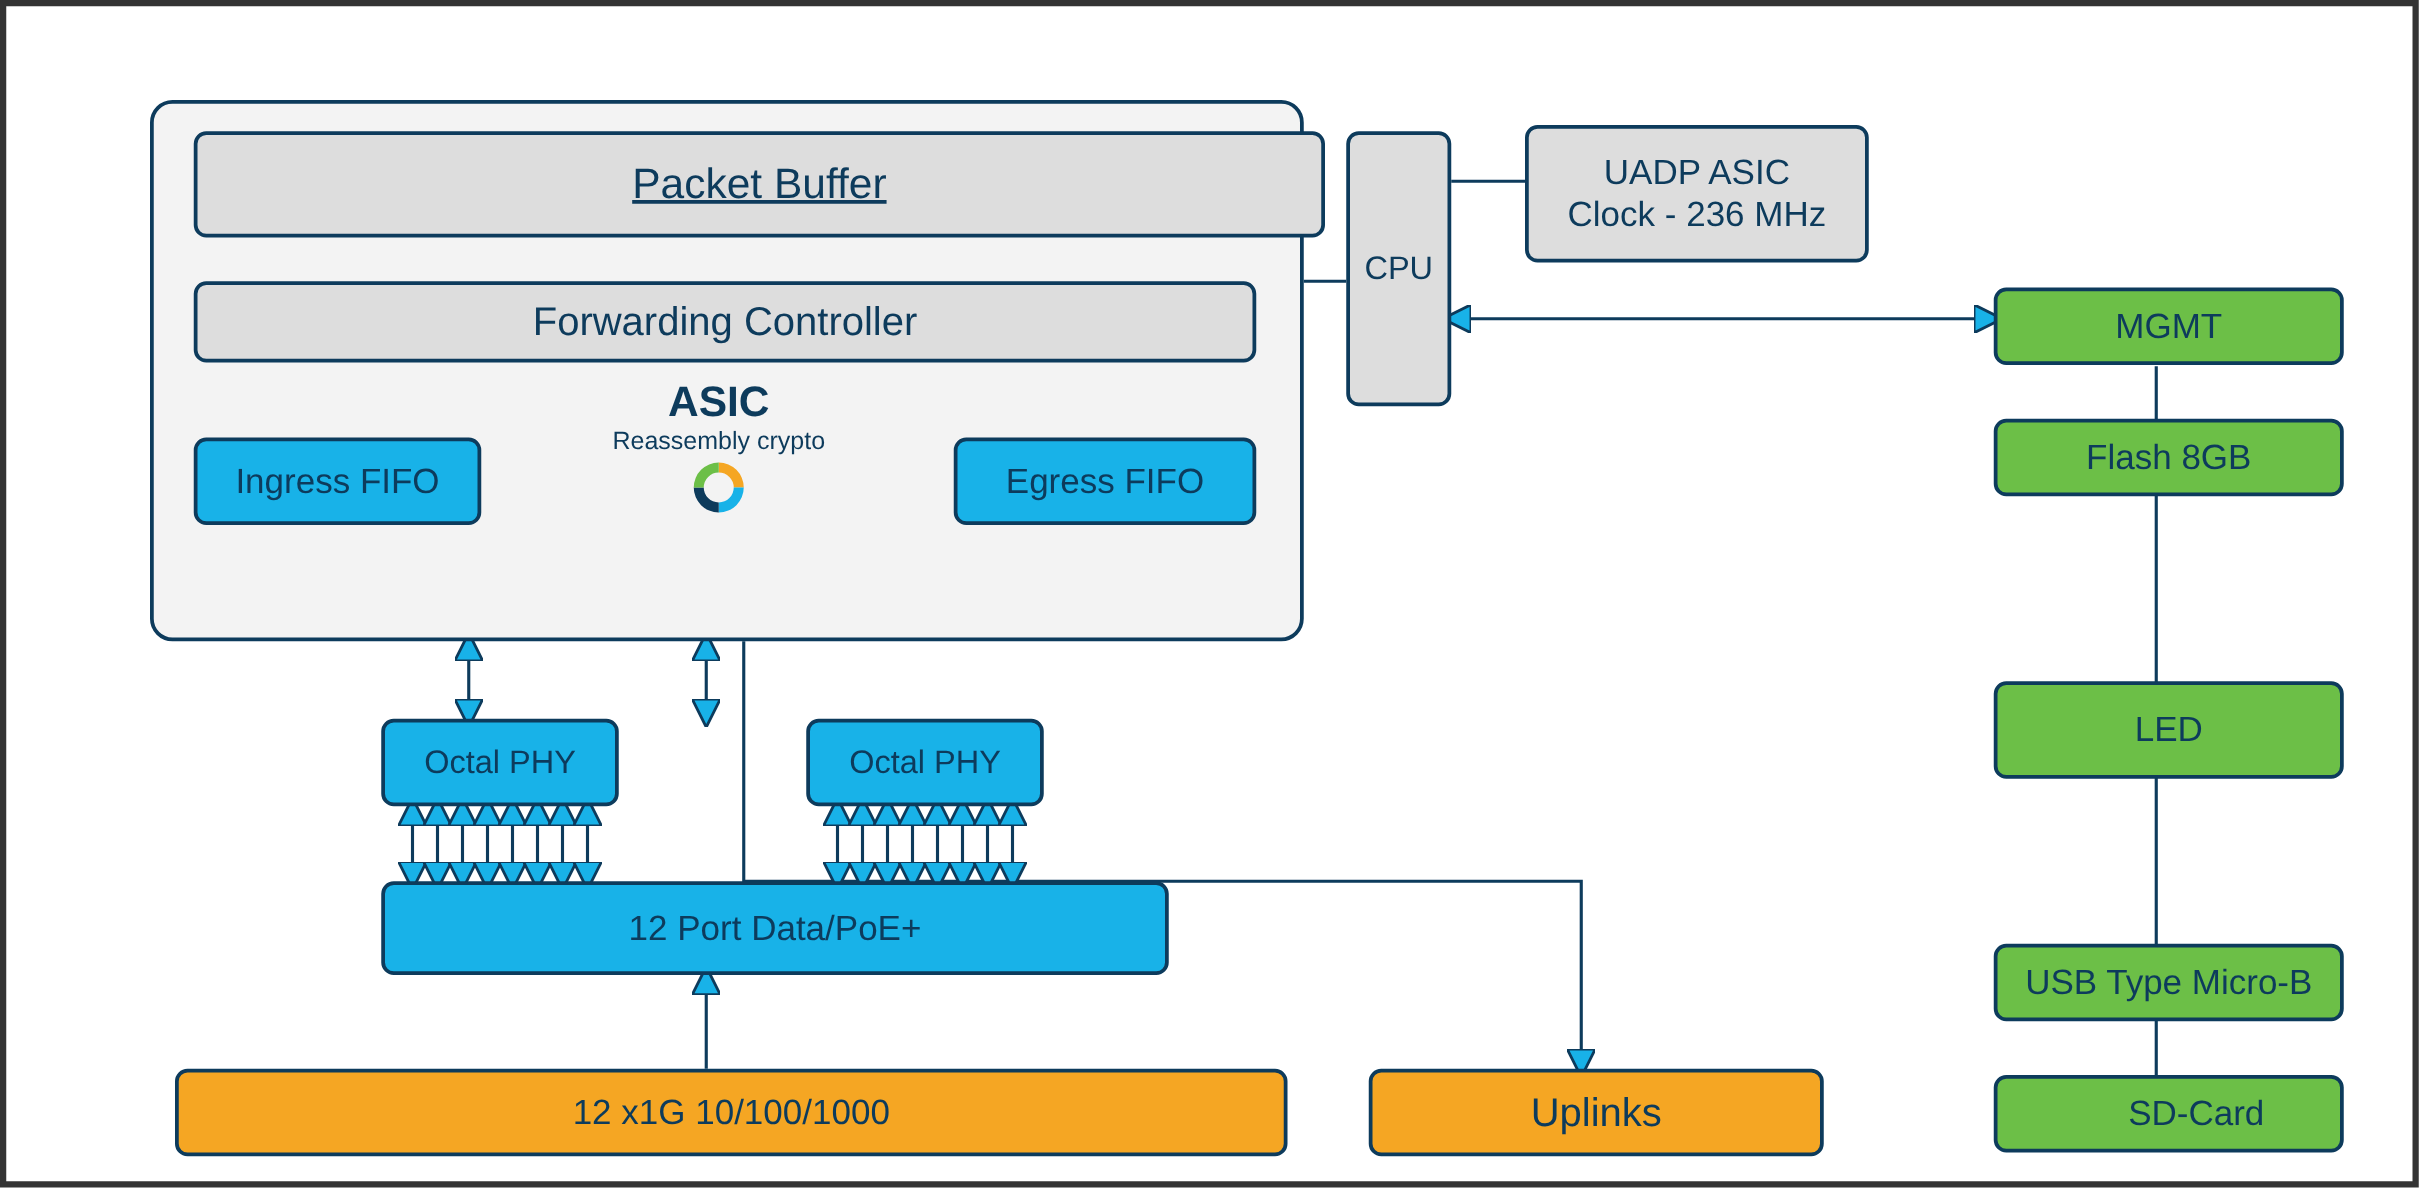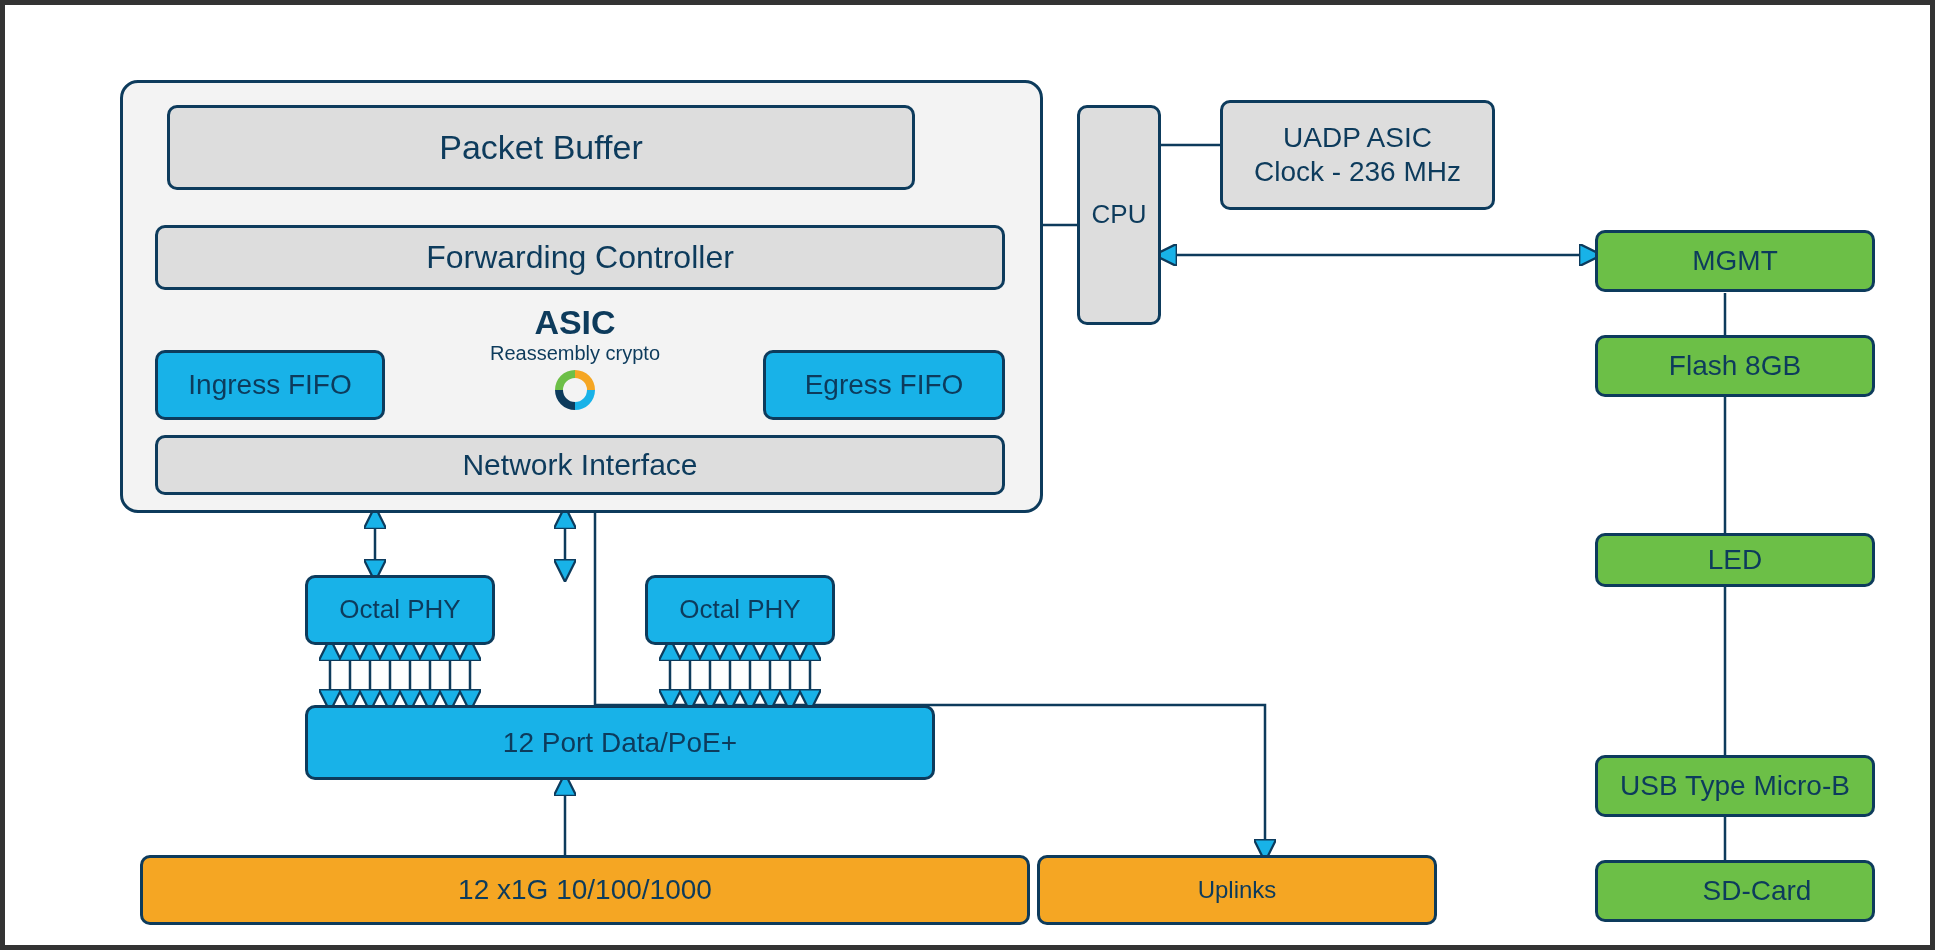--- a/index.html
+++ b/index.html
@@ -116,21 +116,21 @@
         <line x1="785" y1="640" x2="785" y2="700" marker-start="url(#ah)" marker-end="url(#ah)"></line>
         <line x1="805" y1="640" x2="805" y2="700" marker-start="url(#ah)" marker-end="url(#ah)"></line>
       </g>
 
       <line x1="560" y1="775" x2="560" y2="850" marker-start="url(#ah)"></line>
     </g>
   </svg>
 
   <div class="asic-container" style="left:115px; top:75px; width:923px; height:433px;"></div>
 
-  <div class="box grey" style="left:162px; top:100px; width:748px; height:85px; font-size:34px;">Packet Buffer</div>
+  <div class="box grey" style="left:150px; top:100px; width:905px; height:85px; font-size:34px;text-decoration:underline;">Packet Buffer</div>
 
   <div class="box grey" style="left:150px; top:220px; width:850px; height:65px; font-size:32px;">Forwarding Controller</div>
 
   <div class="asic-label" style="left:470px; top:298px;">
     <div class="big">ASIC</div>
     <div class="small">Reassembly crypto</div>
   </div>
 
   <div class="spinner" style="left:543px; top:358px;">
     <svg viewBox="0 0 54 54">
@@ -140,36 +140,35 @@
         <path d="M0,20 A20,20 0 0 1 -20,0 L-12,0 A12,12 0 0 0 0,12 Z" fill="#0d3b5c"></path>
         <path d="M-20,0 A20,20 0 0 1 0,-20 L0,-12 A12,12 0 0 0 -12,0 Z" fill="#6cbf47"></path>
       </g>
     </svg>
   </div>
 
   <div class="box blue" style="left:758px; top:345px; width:242px; height:70px;">Egress FIFO</div>
 
   <div class="box blue" style="left:150px; top:345px; width:230px; height:70px;">Ingress FIFO</div>
 
-  <div class="box grey" style="left:150px; top:430px; width:850px; height:60px; font-size:30px;">Network Interface</div>
 
   <div class="box grey" style="left:1072px; top:100px; width:84px; height:220px; font-size:26px;">CPU</div>
 
   <div class="box grey" style="left:1215px; top:95px; width:275px; height:110px; font-size:28px; white-space:pre-line;">UADP ASIC
 Clock - 236 MHz</div>
 
   <div class="box blue" style="left:300px; top:570px; width:190px; height:70px; font-size:26px;">Octal PHY</div>
 
   <div class="box blue" style="left:640px; top:570px; width:190px; height:70px; font-size:26px;">Octal PHY</div>
 
   <div class="box blue" style="left:300px; top:700px; width:630px; height:75px; font-size:28px;">12 Port Data/PoE+</div>
 
   <div class="box orange" style="left:135px; top:850px; width:890px; height:70px; font-size:28px;">12 x1G 10/100/1000</div>
 
-  <div class="box orange" style="left:1032px; top:850px; width:400px; height:70px; font-size:24px;">Uplinks</div>
+  <div class="box orange" style="left:1090px; top:850px; width:364px; height:70px; font-size:32px;">Uplinks</div>
 
   <div class="box green" style="left:1590px; top:225px; width:280px; height:62px;text-align:center;">MGMT</div>
   <div class="box green" style="left:1590px; top:330px; width:280px; height:62px;">Flash 8GB</div>
-  <div class="box green" style="left:1590px; top:528px; width:280px; height:54px;">LED</div>
+  <div class="box green" style="left:1590px; top:540px; width:280px; height:78px;">LED</div>
   <div class="box green" style="left:1590px; top:750px; width:280px; height:62px; font-size:28px;">USB Type Micro-B</div>
   <div class="box green" style="left:1590px; top:855px; width:280px; height:62px;padding-left:44px;">SD-Card</div>
 
 </div>
 
 </body></html>

